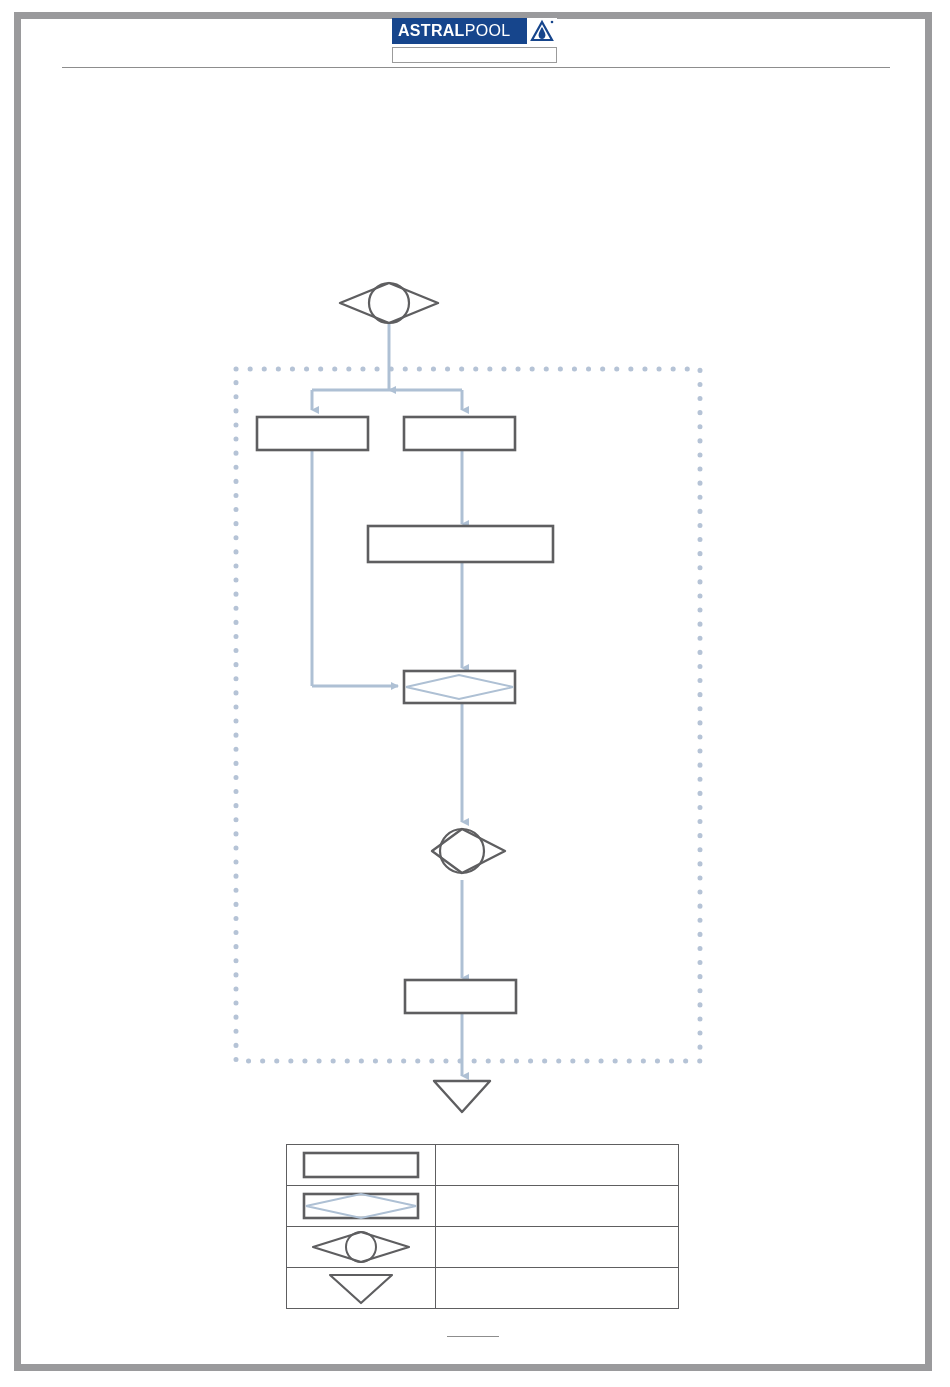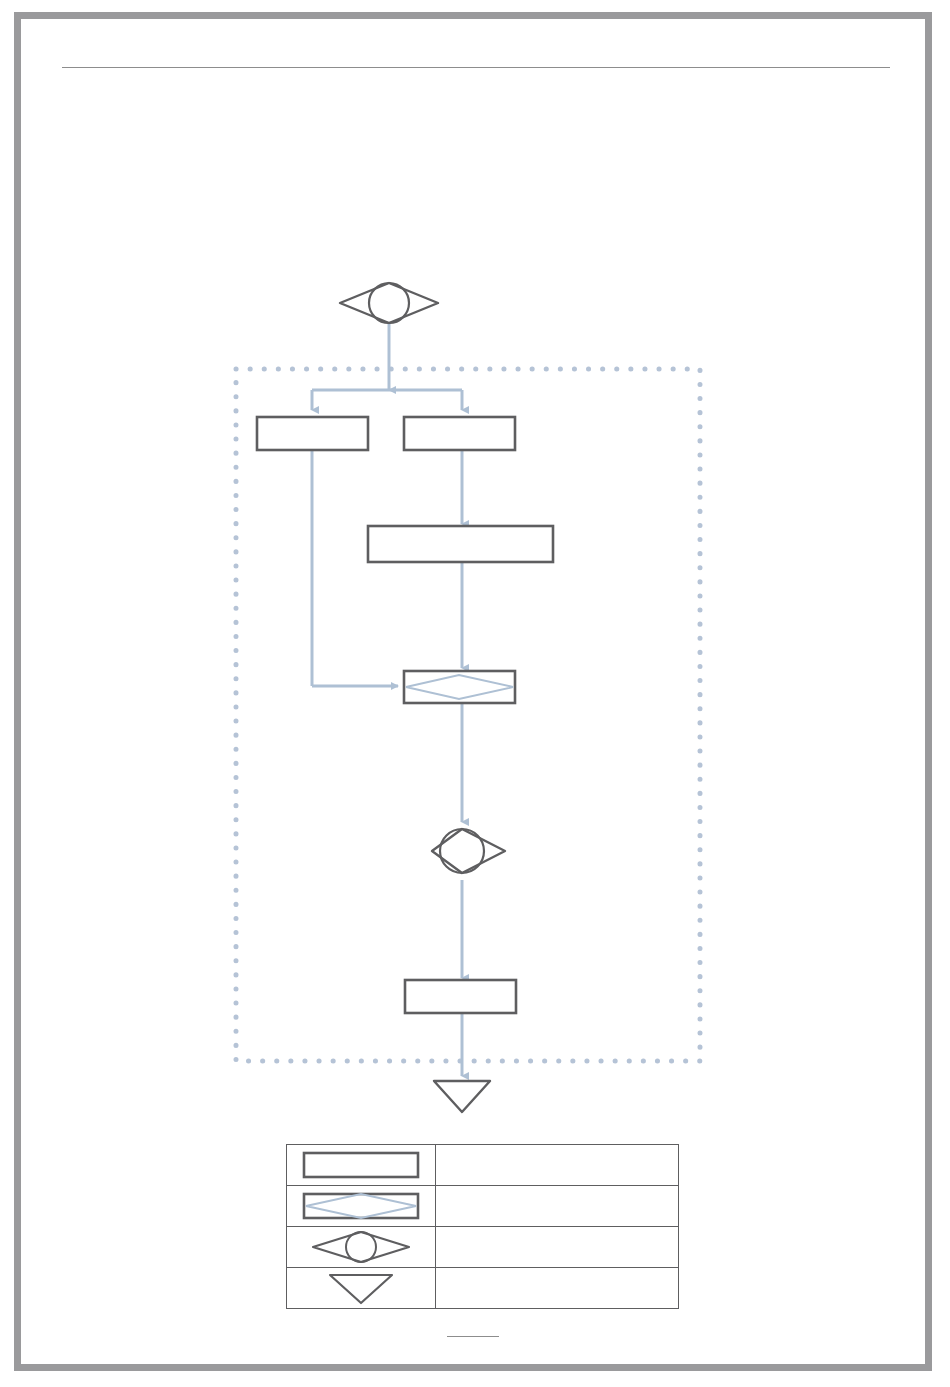--- a/index.html
+++ b/index.html
@@ -145,20 +145,34 @@
   }
 </style>
 </head>
 <body>
 
 <div id="page">
 
   <div id="page-frame"></div>
 
   <div id="header">
+    <div class="logo-wrap">
+      <div class="logo-bar">
+        <span class="logo-text"><span class="b">ASTRAL</span><span class="l">POOL</span></span>
+        <span class="logo-mark">
+          <svg width="30" height="26" viewBox="0 0 30 26" xmlns="http://www.w3.org/2000/svg">
+            <rect x="0" y="0" width="30" height="26" fill="#ffffff"></rect>
+            <path d="M15 4 L25 22 L5 22 Z" fill="none" stroke="#16458c" stroke-width="2.2"></path>
+            <path d="M15 9 C12.4 13.6 11.6 15.6 11.6 17.2 C11.6 19.4 13.1 20.9 15 20.9 C16.9 20.9 18.4 19.4 18.4 17.2 C18.4 15.6 17.6 13.6 15 9 Z" fill="#16458c"></path>
+            <circle cx="25" cy="4" r="1.3" fill="#16458c"></circle>
+          </svg>
+        </span>
+      </div>
+      <div class="logo-field"></div>
+    </div>
     <div id="header-rule"></div>
   </div>
 
   <div id="flow">
     <svg width="950" height="1387" viewBox="0 0 950 1387" xmlns="http://www.w3.org/2000/svg">
       <defs>
         <marker id="arrowdown" markerWidth="10" markerHeight="10" refX="5" refY="8" orient="auto" markerUnits="userSpaceOnUse">
           <path d="M1,1 L9,1 L5,9 Z" fill="#aec0d4"></path>
         </marker>
         <marker id="arrowright" markerWidth="10" markerHeight="10" refX="8" refY="5" orient="auto" markerUnits="userSpaceOnUse">

